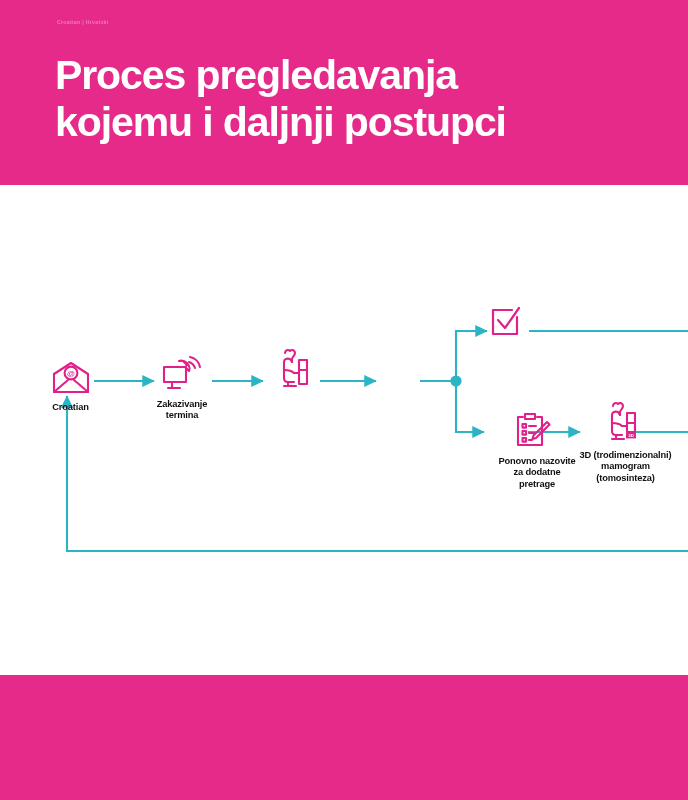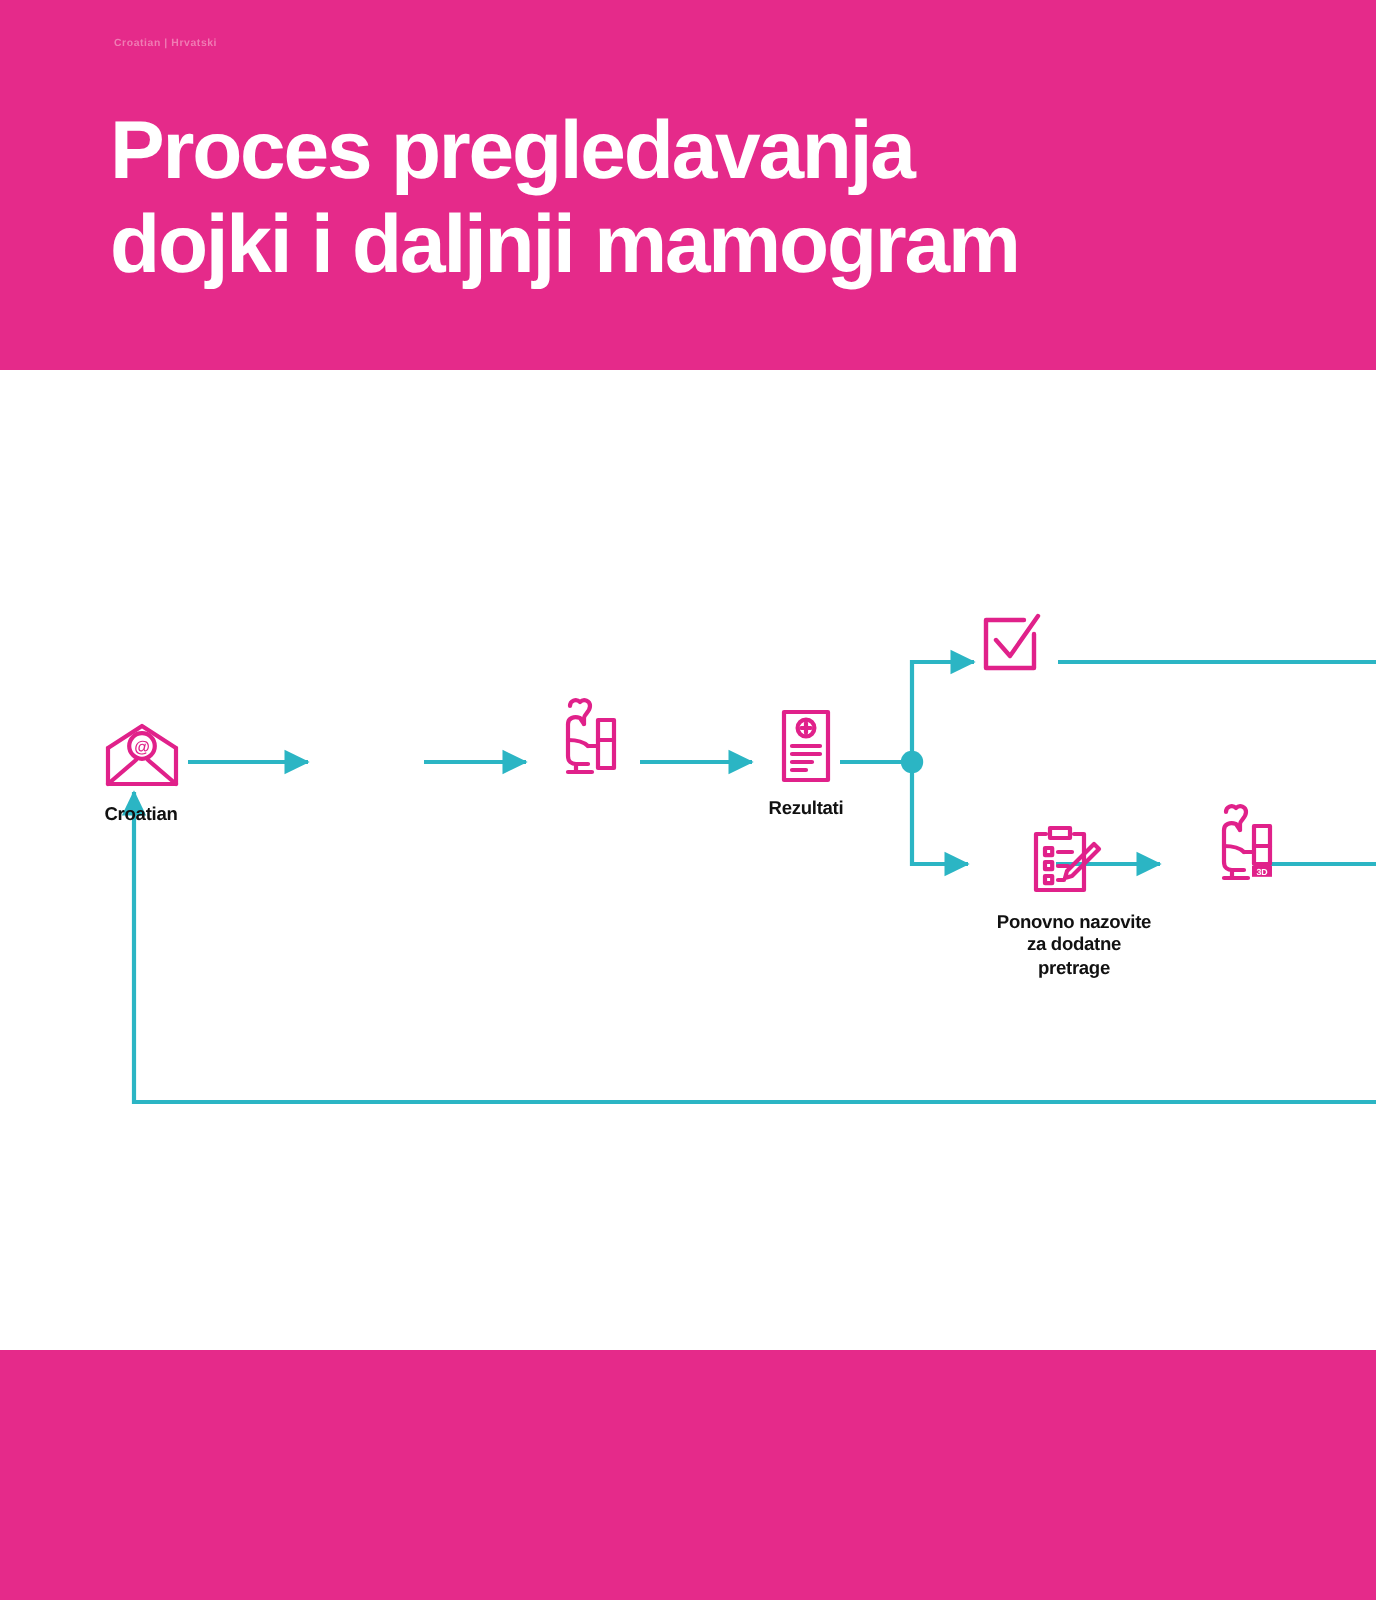--- a/index.html
+++ b/index.html
@@ -81,21 +81,21 @@
 </style>
 </head>
 <body>
 
 <div class="poster">
 
   <div class="header">
     <div class="lang">Croatian | Hrvatski</div>
     <div class="title">
       <span>Proces pregledavanja</span>
-      <span>dojki i daljnji mamogram</span>
+      <span>kojemu i daljnji postupci</span>
     </div>
   </div>
 
   <div class="canvas">
 
     <svg class="flowsvg" viewBox="0 0 688 490">
       <defs>
         <marker id="ah" markerWidth="7" markerHeight="7" refX="5.6" refY="3.5" orient="auto" markerUnits="strokeWidth">
           <path d="M0,0.6 L6,3.5 L0,6.4 Z" fill="#2bb5c4"></path>
         </marker>
@@ -133,51 +133,53 @@
             <path d="M4,13 L21,2 L38,13"></path>
             <path d="M4,31 L18,19 M38,31 L24,19"></path>
             <circle cx="21" cy="12" r="6.4"></circle>
           </g>
           <text x="21" y="15.2" font-family="'Liberation Sans',sans-serif" font-size="8" font-weight="700" fill="#e0218a" text-anchor="middle">@</text>
         </svg>
       </div>
       <div class="lbl">Croatian</div>
     </div>
 
+    <div class="node" id="node-booking">
+      <div class="ico">
+        <svg width="44" height="38" viewBox="0 0 44 38">
+          <g fill="none" stroke="#e0218a" stroke-width="2.1" stroke-linejoin="round" stroke-linecap="round">
+            <path d="M4,13 L4,28 L26,28 L26,13 Z"></path>
+            <path d="M12,28 L12,34 M8,34 L20,34"></path>
+            <path d="M19,7 C19,7 23,5 27,9 C31,13 29,17 29,17 L25,13 L27,11 L23,7 Z"></path>
+            <path d="M30,3 C35,4 39,8 40,13"></path>
+            <path d="M29,8 C32,9 34,11 35,14"></path>
+          </g>
+        </svg>
+      </div>
+      <div class="lbl">Zakazivanje
+termina</div>
+    </div>
 
     <div class="node" id="node-screen">
       <div class="ico">
         <svg width="42" height="42" viewBox="0 0 42 42">
           <g fill="none" stroke="#e0218a" stroke-width="2.1" stroke-linejoin="round" stroke-linecap="round">
             <path d="M14,5 C14,2.5 17,1 19,3 C21,1 24,2.5 24,5 C24,8 21,9 21,11 L21,14"></path>
             <path d="M13,14 C13,11 16,10 19,11 L21,14"></path>
             <path d="M13,14 L13,30 C13,33 15,34 17,34 L23,34"></path>
             <path d="M13,22 C17,22 21,23 23,25"></path>
             <path d="M28,12 L28,36 L36,36 L36,12 Z"></path>
             <path d="M28,22 L36,22"></path>
             <path d="M23,25 L28,25"></path>
             <path d="M17,34 L17,38 M13,38 L25,38"></path>
           </g>
         </svg>
       </div>
     </div>
 
-    <div class="node" id="node-results">
-      <div class="ico">
-        <svg width="30" height="38" viewBox="0 0 30 38">
-          <g fill="none" stroke="#e0218a" stroke-width="2.1" stroke-linejoin="round" stroke-linecap="round">
-            <rect x="4" y="2" width="22" height="34"></rect>
-            <circle cx="15" cy="10" r="4.2"></circle>
-            <path d="M15,7.6 L15,12.4 M12.6,10 L17.4,10"></path>
-            <path d="M8,19 L22,19 M8,23 L22,23 M8,27 L18,27 M8,31 L15,31"></path>
-          </g>
-        </svg>
-      </div>
-      <div class="lbl">Rezultati</div>
-    </div>
 
     <div class="node" id="node-noCancer">
       <div class="ico">
         <svg width="34" height="34" viewBox="0 0 34 34">
           <g fill="none" stroke="#e0218a" stroke-width="2.2" stroke-linejoin="round" stroke-linecap="round">
             <path d="M29,12 L29,29 L5,29 L5,5 L24,5"></path>
             <path d="M10,15 L17,23 L31,3"></path>
           </g>
         </svg>
       </div>
@@ -212,20 +214,23 @@
             <path d="M13,22 C17,22 21,23 23,25"></path>
             <path d="M28,12 L28,31 L36,31 L36,12 Z"></path>
             <path d="M28,22 L36,22"></path>
             <path d="M23,25 L28,25"></path>
             <path d="M17,34 L17,38 M13,38 L25,38"></path>
           </g>
           <rect x="27" y="32" width="10" height="5.4" fill="#e0218a"></rect>
           <text x="32" y="36.4" font-family="'Liberation Sans',sans-serif" font-size="4.4" font-weight="700" fill="#ffffff" text-anchor="middle">3D</text>
         </svg>
       </div>
+      <div class="lbl">3D (trodimenzionalni)
+mamogram
+(tomosinteza)</div>
     </div>
 
     <div class="footnote" style="white-space:pre-line;">*Daljnje pretrage poput 3D mamograma, ultrazvuka, p
 jednog termina u kojemu ćemo vam dati i procjenu. U
 reka, to vam odmah komuniciramo na dan procjene. M
 čeka se i do 7 dana na rezultate.</div>
 
   </div>
 
   <div class="footer">

